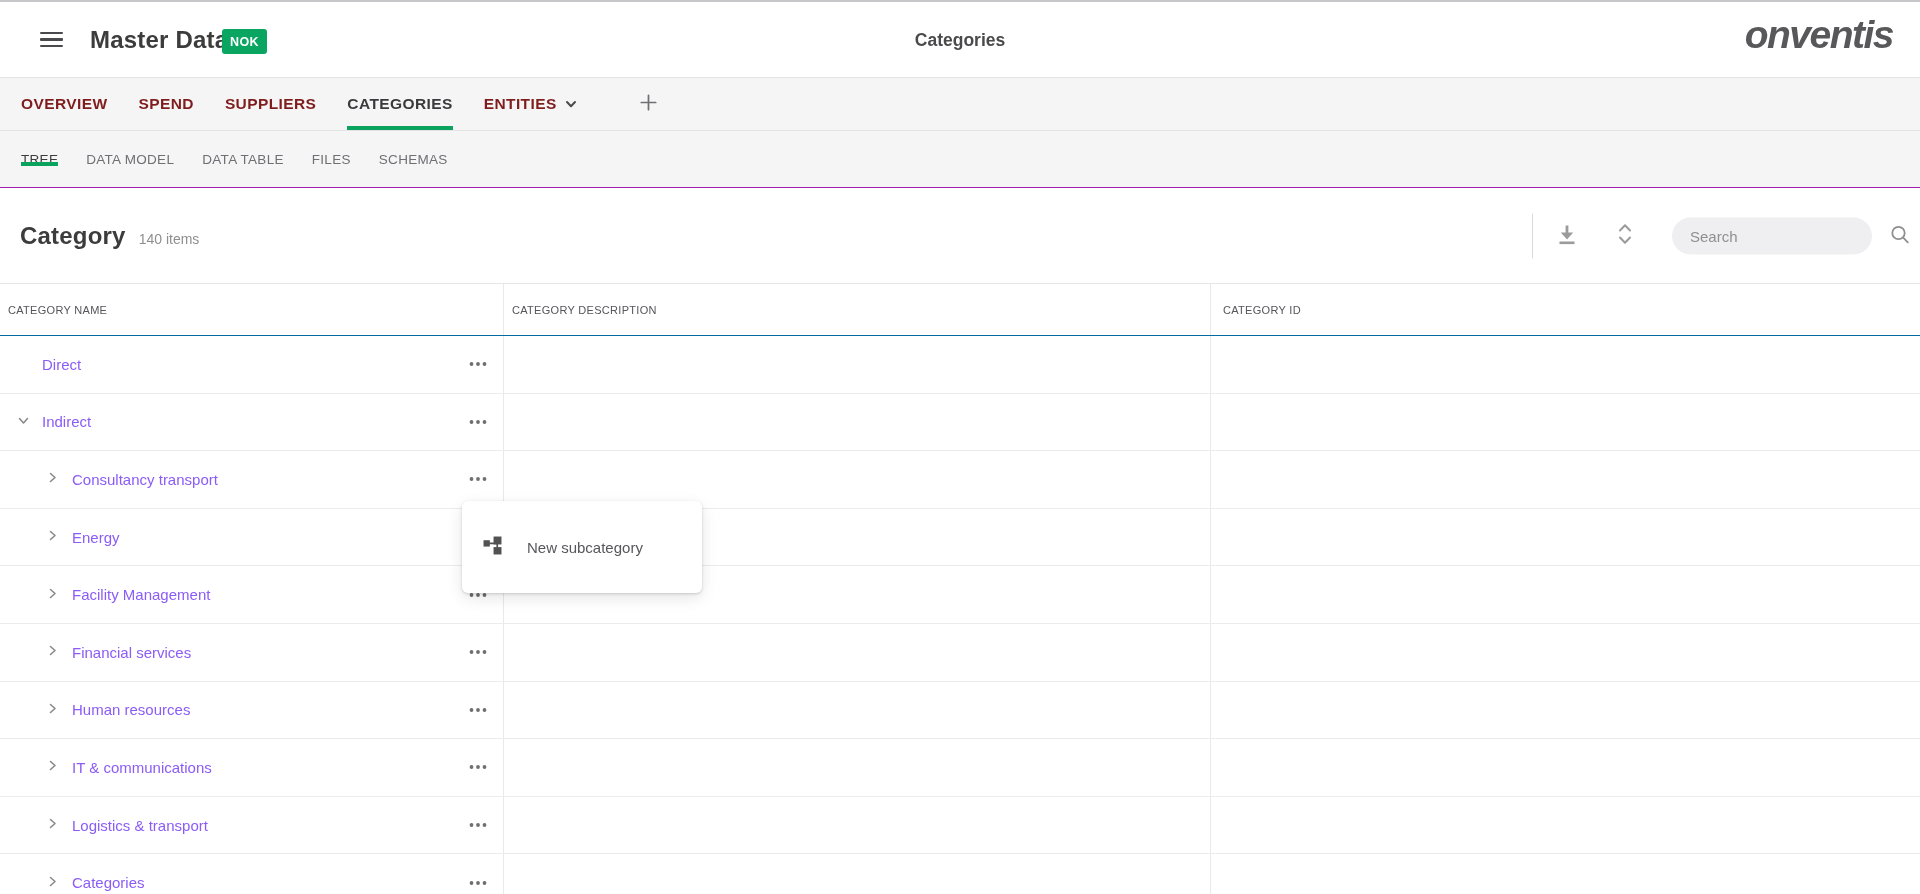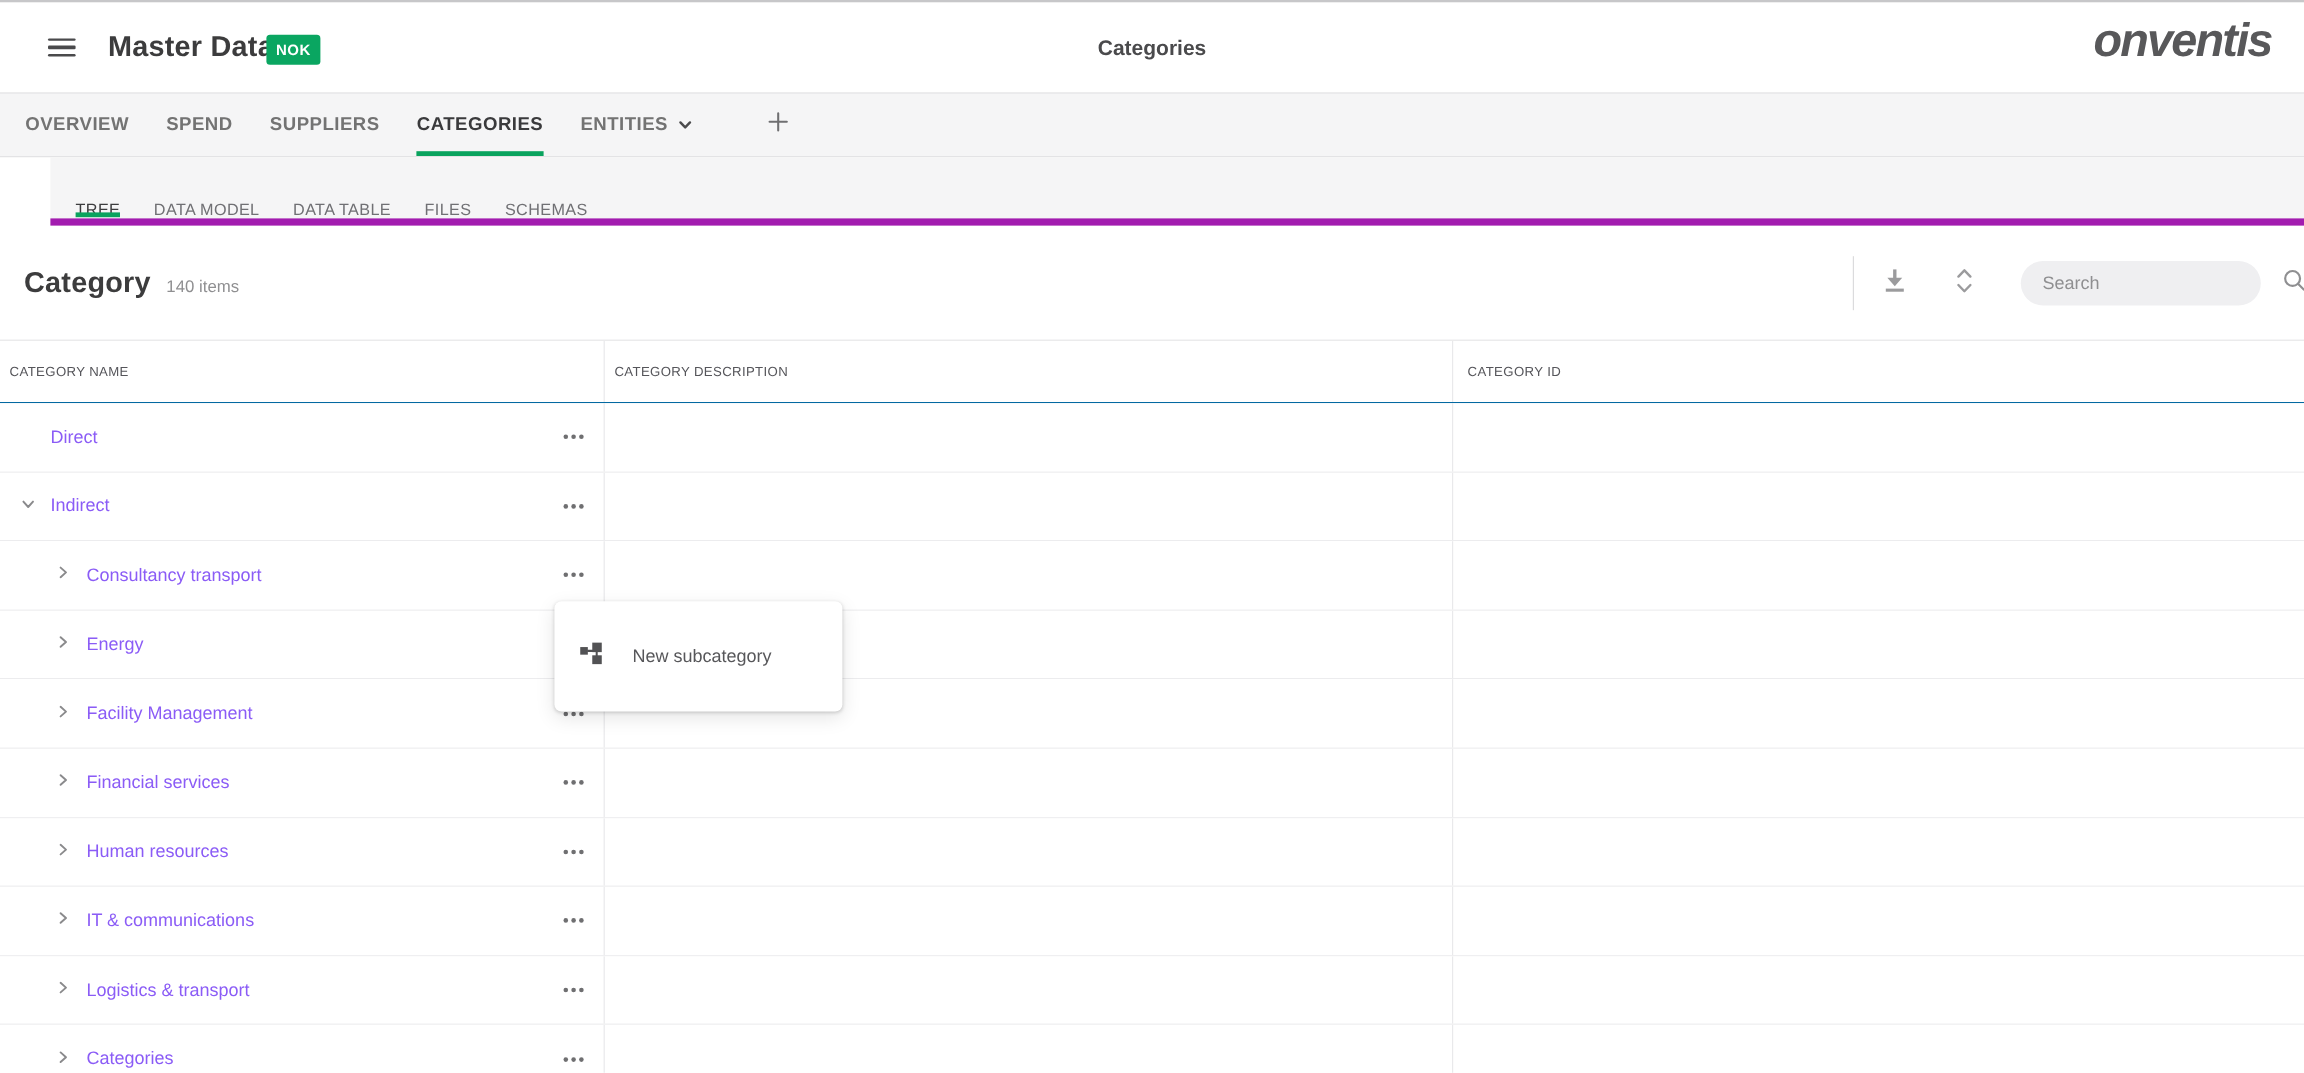--- a/index.html
+++ b/index.html
@@ -17,34 +17,34 @@
   .topbar { position:absolute; top:0; left:0; right:0; height:75px; background:#fff; display:flex; align-items:center; }
   .hamburger { position:absolute; left:40px; top:30px; width:23px; height:15px; display:flex; flex-direction:column; justify-content:space-between; cursor:pointer; }
   .hamburger span { display:block; height:2.4px; background:#4a4a4c; border-radius:1px; }
   .app-title { position:absolute; left:90px; top:50%; transform:translateY(-50%); font-size:24px; font-weight:bold; color:#3c3c3d; letter-spacing:0.2px; }
   .badge { position:absolute; left:222px; top:27px; height:25px; min-width:38px; padding:0 8px; background:#0aa661; border-radius:3px; color:#fff; font-size:12.5px; font-weight:bold; display:flex; align-items:center; justify-content:center; letter-spacing:0.4px; }
   .page-title { position:absolute; left:50%; top:50%; transform:translate(-50%,-50%); font-size:17.5px; font-weight:bold; color:#4a4a4c; }
   .brand { position:absolute; right:27px; top:11px; font-size:39px; font-weight:bold; font-style:italic; color:#58585a; letter-spacing:-1.5px; }
 
   
   .navrow { position:absolute; top:75px; left:0; right:0; height:54px; background:#f5f5f6; border-top:1px solid #e3e3e5; border-bottom:1px solid #e3e3e5; display:flex; align-items:stretch; padding-left:21px; }
-  .navtab { position:relative; display:flex; align-items:center; gap:7px; margin-right:31px; font-size:15.5px; font-weight:bold; color:#737373; letter-spacing:0.4px; cursor:pointer; }
+  .navtab { position:relative; display:flex; align-items:center; gap:7px; margin-right:31px; font-size:15.5px; font-weight:bold; color:#7f1d1d; letter-spacing:0.4px; cursor:pointer; }
   .navtab.active { color:#3a3a3c; }
   .navtab.active::after { content:""; position:absolute; left:0; right:0; bottom:0; height:4px; background:#0aa35e; }
   .navtab svg { display:block; }
   .addtab { display:flex; align-items:center; margin-left:28px; cursor:pointer; }
 
   
-  .subrow { position:absolute; top:129px; left:0; right:0; height:57px; background:#f5f5f6; border-bottom:6px solid #a21caf; display:flex; align-items:flex-end; padding-left:21px;margin-left:42px; }
+  .subrow { position:absolute; top:129px; left:0; right:0; height:57px; background:#f5f5f6; border-bottom:1px solid #a21caf; display:flex; align-items:center; padding-left:21px; }
   .subtab { position:relative; display:flex; align-items:center; margin-right:28px; font-size:13.5px; color:#707074; letter-spacing:0.3px; cursor:pointer; }
   .subtab.active { color:#3c3c3e; }
   .subtab.active::after { content:""; position:absolute; left:0; right:0; bottom:1px; height:4px; background:#0aa35e; }
 
   
-  .toolbar { position:absolute; top:187px; left:0; right:0; height:94px; background:#fff;padding-left:30px; }
+  .toolbar { position:absolute; top:187px; left:0; right:12px; height:94px; background:#fff;padding-left:30px; }
   .heading-wrap { position:absolute; left:20px; top:50%; transform:translateY(-50%); display:flex; align-items:baseline; }
   .heading { font-size:24px; font-weight:bold; color:#3c3c3d; letter-spacing:0.2px; }
   .item-count { margin-left:13px; font-size:14px; color:#8f8f91; }
   .tools { position:absolute; right:36px; top:50%; transform:translateY(-50%); display:flex; align-items:center; }
   .vsep { width:1px; height:45px; background:#dbdbdd; margin-right:21px; }
   .icon-btn { width:26px; display:flex; align-items:center; justify-content:center; cursor:pointer; }
   .icon-btn.export { margin-right:32px; }
   .icon-btn.expand { margin-right:34px; }
   .search-pill { width:200px; height:37px; background:#efeff1; border-radius:19px; display:flex; align-items:center; padding:0 14px 0 18px; }
   .search-pill input { flex:1; border:none; outline:none; background:transparent; font-family:"Liberation Sans",sans-serif; font-size:15px; color:#701a75; }

